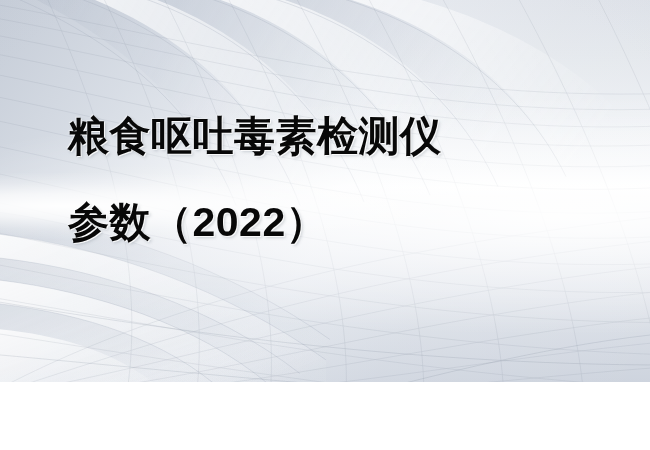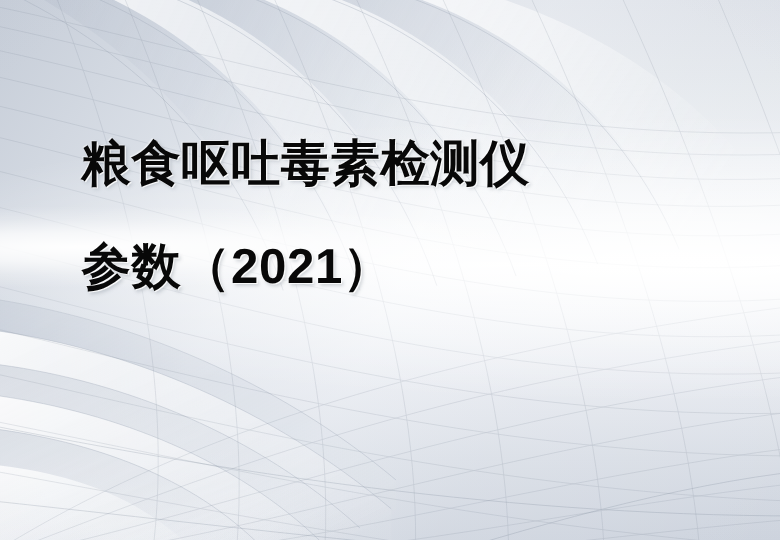--- a/index.html
+++ b/index.html
@@ -4,21 +4,21 @@
 <style>
   html, body {
     margin: 0;
     padding: 0;
     background: #ffffff;
   }
 
   #banner {
     position: relative;
     width: 650px;
-    height: 450px;
+    height: 382px;
     overflow: hidden;
     font-family: "Liberation Sans", "DejaVu Sans", sans-serif;
     background: #dfe3e9;
   }
 
   
   .bg-layer {
     position: absolute;
     inset: 0;
     pointer-events: none;
@@ -219,16 +219,16 @@
         <path d="M330,474 C 440,440 560,404 672,392"></path>
       </g>
     </svg>
   </div>
 
   <div class="bg-layer bg-sweep"></div>
   <div class="bg-layer bg-vignette"></div>
 
   <div id="title-block">
     <div class="title-line">粮食呕吐毒素检测仪</div>
-    <div class="title-line">参数（2021）</div>
+    <div class="title-line">参数（2022）</div>
   </div>
 
 </div>
 
 </body></html>

